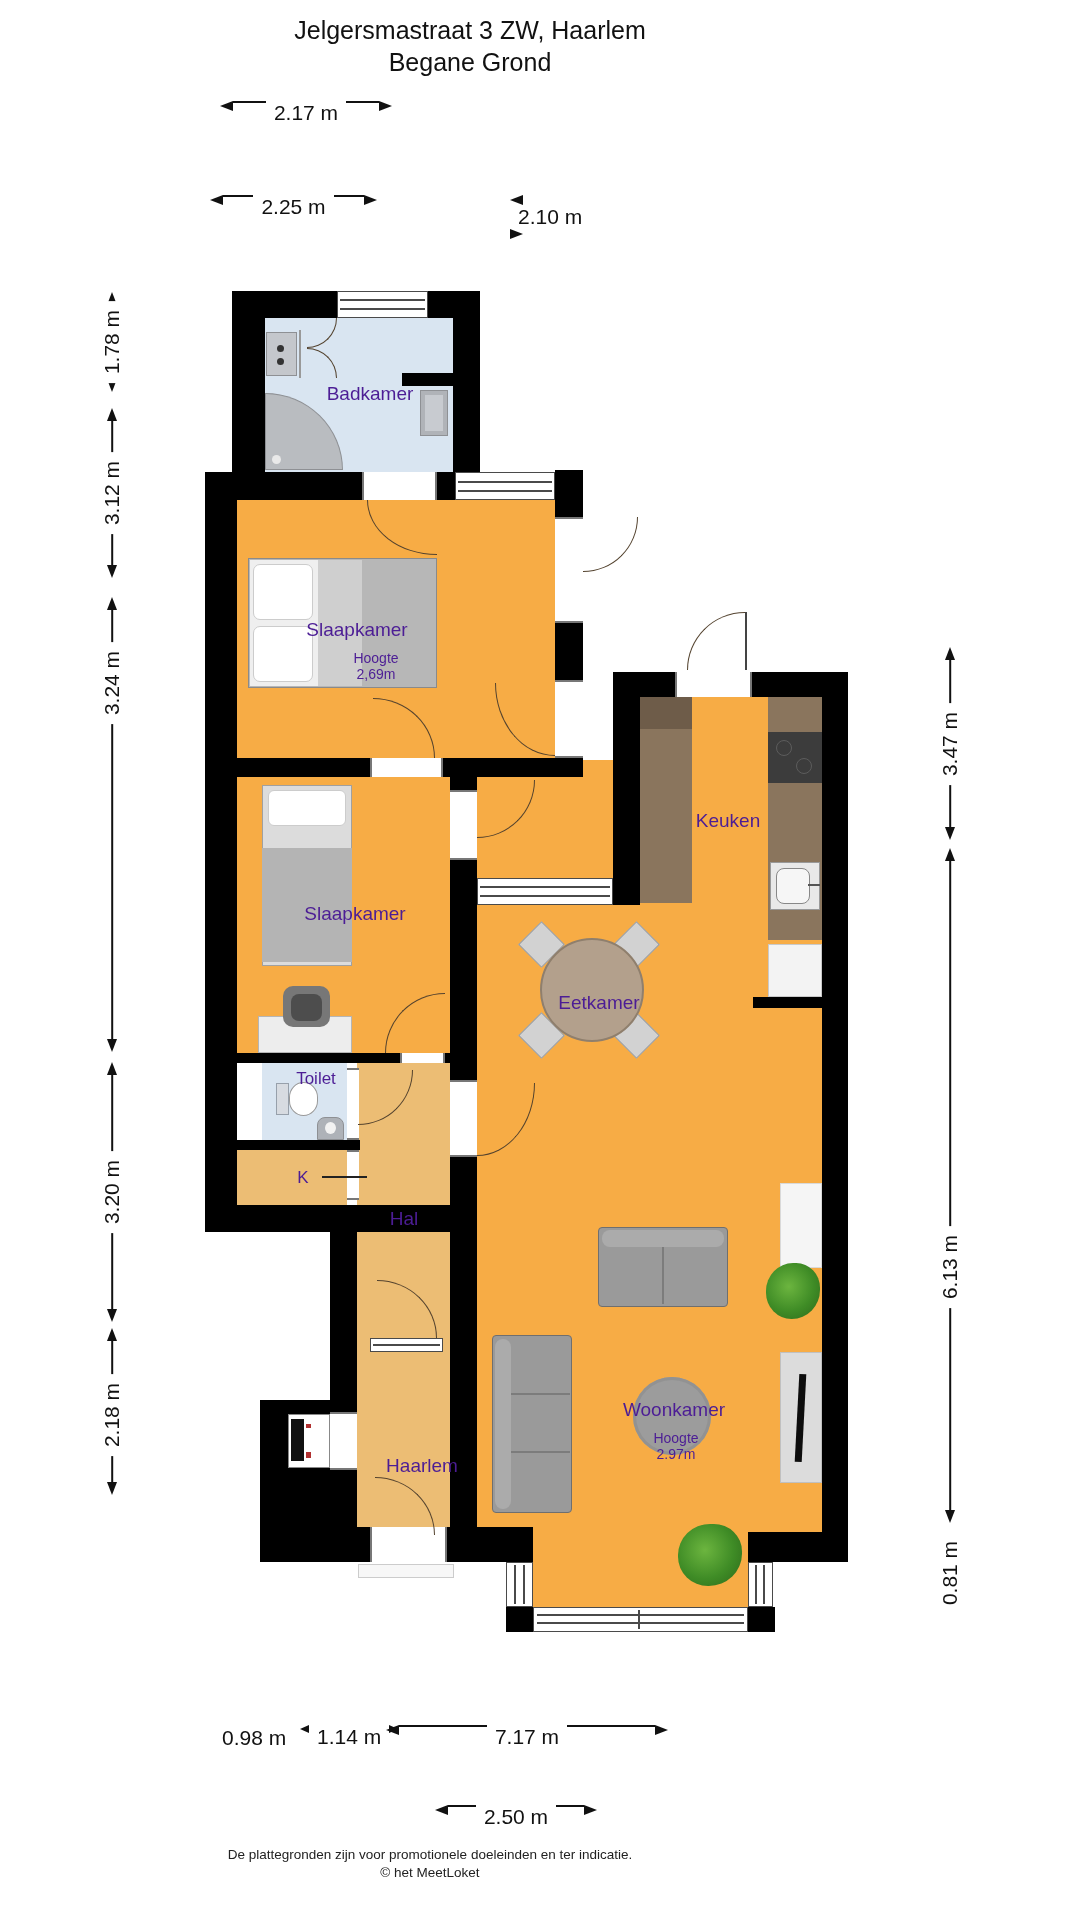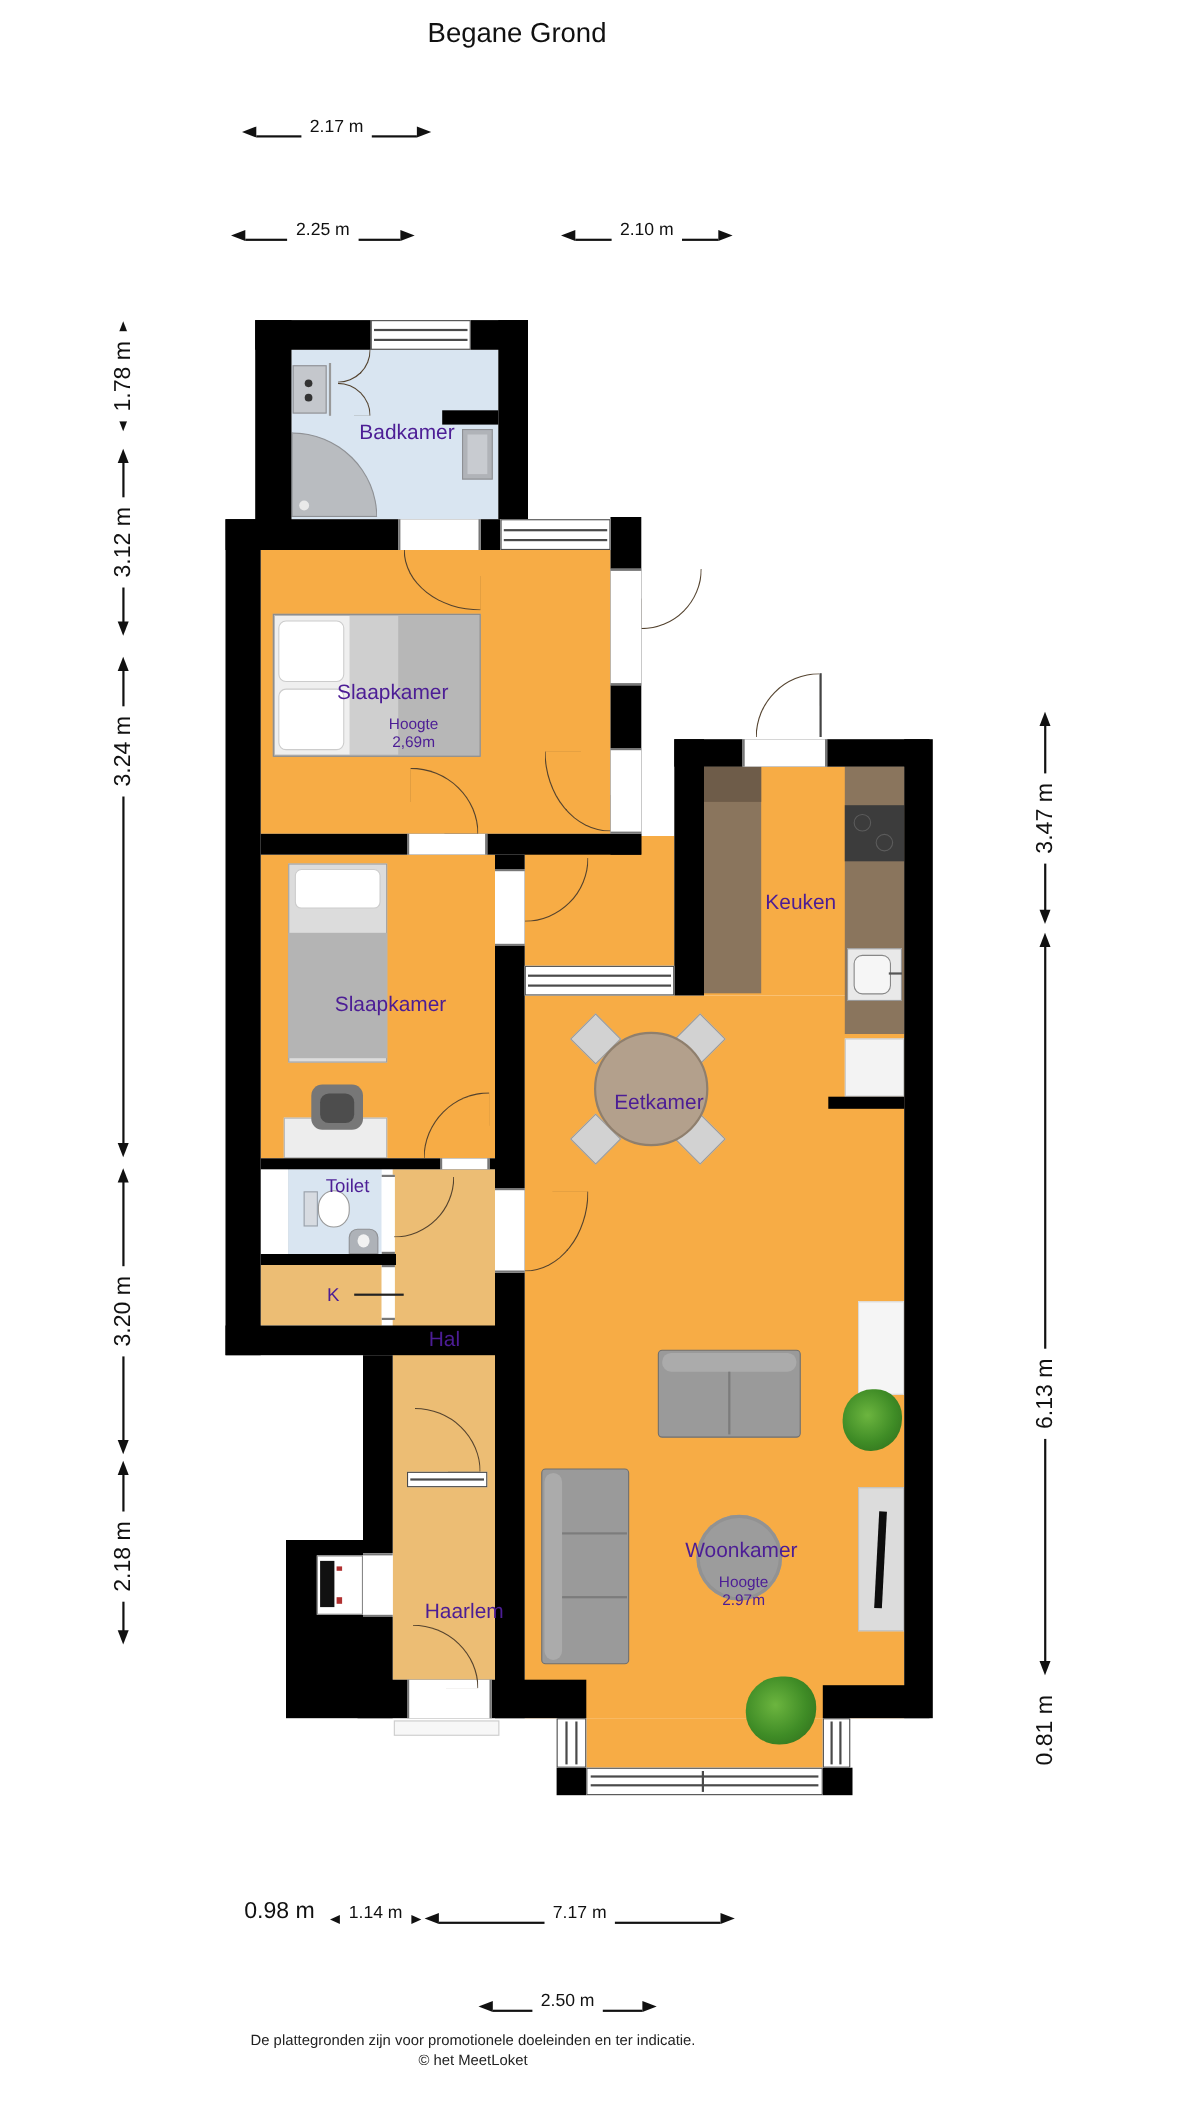--- a/index.html
+++ b/index.html
@@ -26,21 +26,21 @@
   
   .title{position:absolute;left:110px;top:14px;width:720px;text-align:center;
          font-size:25px;font-weight:500;line-height:32px;z-index:6;}
   .rlabel{position:absolute;transform:translate(-50%,-50%);font-size:19px;
           white-space:nowrap;z-index:6;color:#4c1d95;}
   .rlabel.small{font-size:14px;}
   .rlabel.mid{font-size:17px;}
   .footer{position:absolute;left:130px;top:1846px;width:600px;text-align:center;
           font-size:13.5px;line-height:18px;z-index:6;color:#222;}
   
-  .dimh{position:absolute;display:flex;align-items:flex-end;font-size:16px;z-index:6;height:24px;}
+  .dimh{position:absolute;display:flex;align-items:flex-start;font-size:21px;z-index:6;height:24px;}
   .dimh .ln{flex:1;height:1.6px;background:#111;}
   .dimh .lab{padding:0 8px;white-space:nowrap;}
   .ah{width:0;height:0;}
   .ah.left{border-top:5px solid transparent;border-bottom:5px solid transparent;border-right:13px solid #111;}
   .ah.right{border-top:5px solid transparent;border-bottom:5px solid transparent;border-left:13px solid #111;}
   .ah.mini-l{border-top:4px solid transparent;border-bottom:4px solid transparent;border-right:9px solid #111;}
   .ah.mini-r{border-top:4px solid transparent;border-bottom:4px solid transparent;border-left:9px solid #111;}
   .plainlab{position:absolute;font-size:21px;z-index:6;white-space:nowrap;}
   .dimv{position:absolute;font-size:21px;z-index:6;width:26px;}
   .dimv .vln{position:absolute;left:50%;top:11px;bottom:11px;width:1.6px;background:#111;transform:translateX(-50%);}
@@ -52,38 +52,39 @@
              background:#fff;padding:0 9px;white-space:nowrap;}
   .plant{position:absolute;z-index:2;border-radius:50% 44% 52% 47%;
          background:radial-gradient(circle at 42% 42%, #6cb53f 0%, var(--plant-green) 55%, #2c671a 100%);}
 </style>
 </head>
 <body>
 
 <div class="canvas">
 
   <div class="title">
+    <div>Jelgersmastraat 3 ZW, Haarlem</div>
     <div>Begane Grond</div>
   </div>
 
   <div class="dimh" style="left:220px;top:101px;width:172px;">
     <div class="ah left"></div>
       <div class="ln"></div>
     <span class="lab">2.17 m</span>
     <div class="ln"></div>
       <div class="ah right"></div>
   </div>
   <div class="dimh" style="left:210px;top:195px;width:167px;">
     <div class="ah left"></div>
       <div class="ln"></div>
     <span class="lab">2.25 m</span>
     <div class="ln"></div>
       <div class="ah right"></div>
   </div>
-  <div class="dimh" style="left:510px;top:195px;width:156px;">
+  <div class="dimh" style="left:510px;top:195px;width:156px;flex-direction:column;">
     <div class="ah left"></div>
       <div class="ln"></div>
     <span class="lab">2.10 m</span>
     <div class="ln"></div>
       <div class="ah right"></div>
   </div>
 
   <div class="dimv" style="left:99px;top:292px;height:100px;">
     <div class="up"></div>
       <div class="vln"></div>

